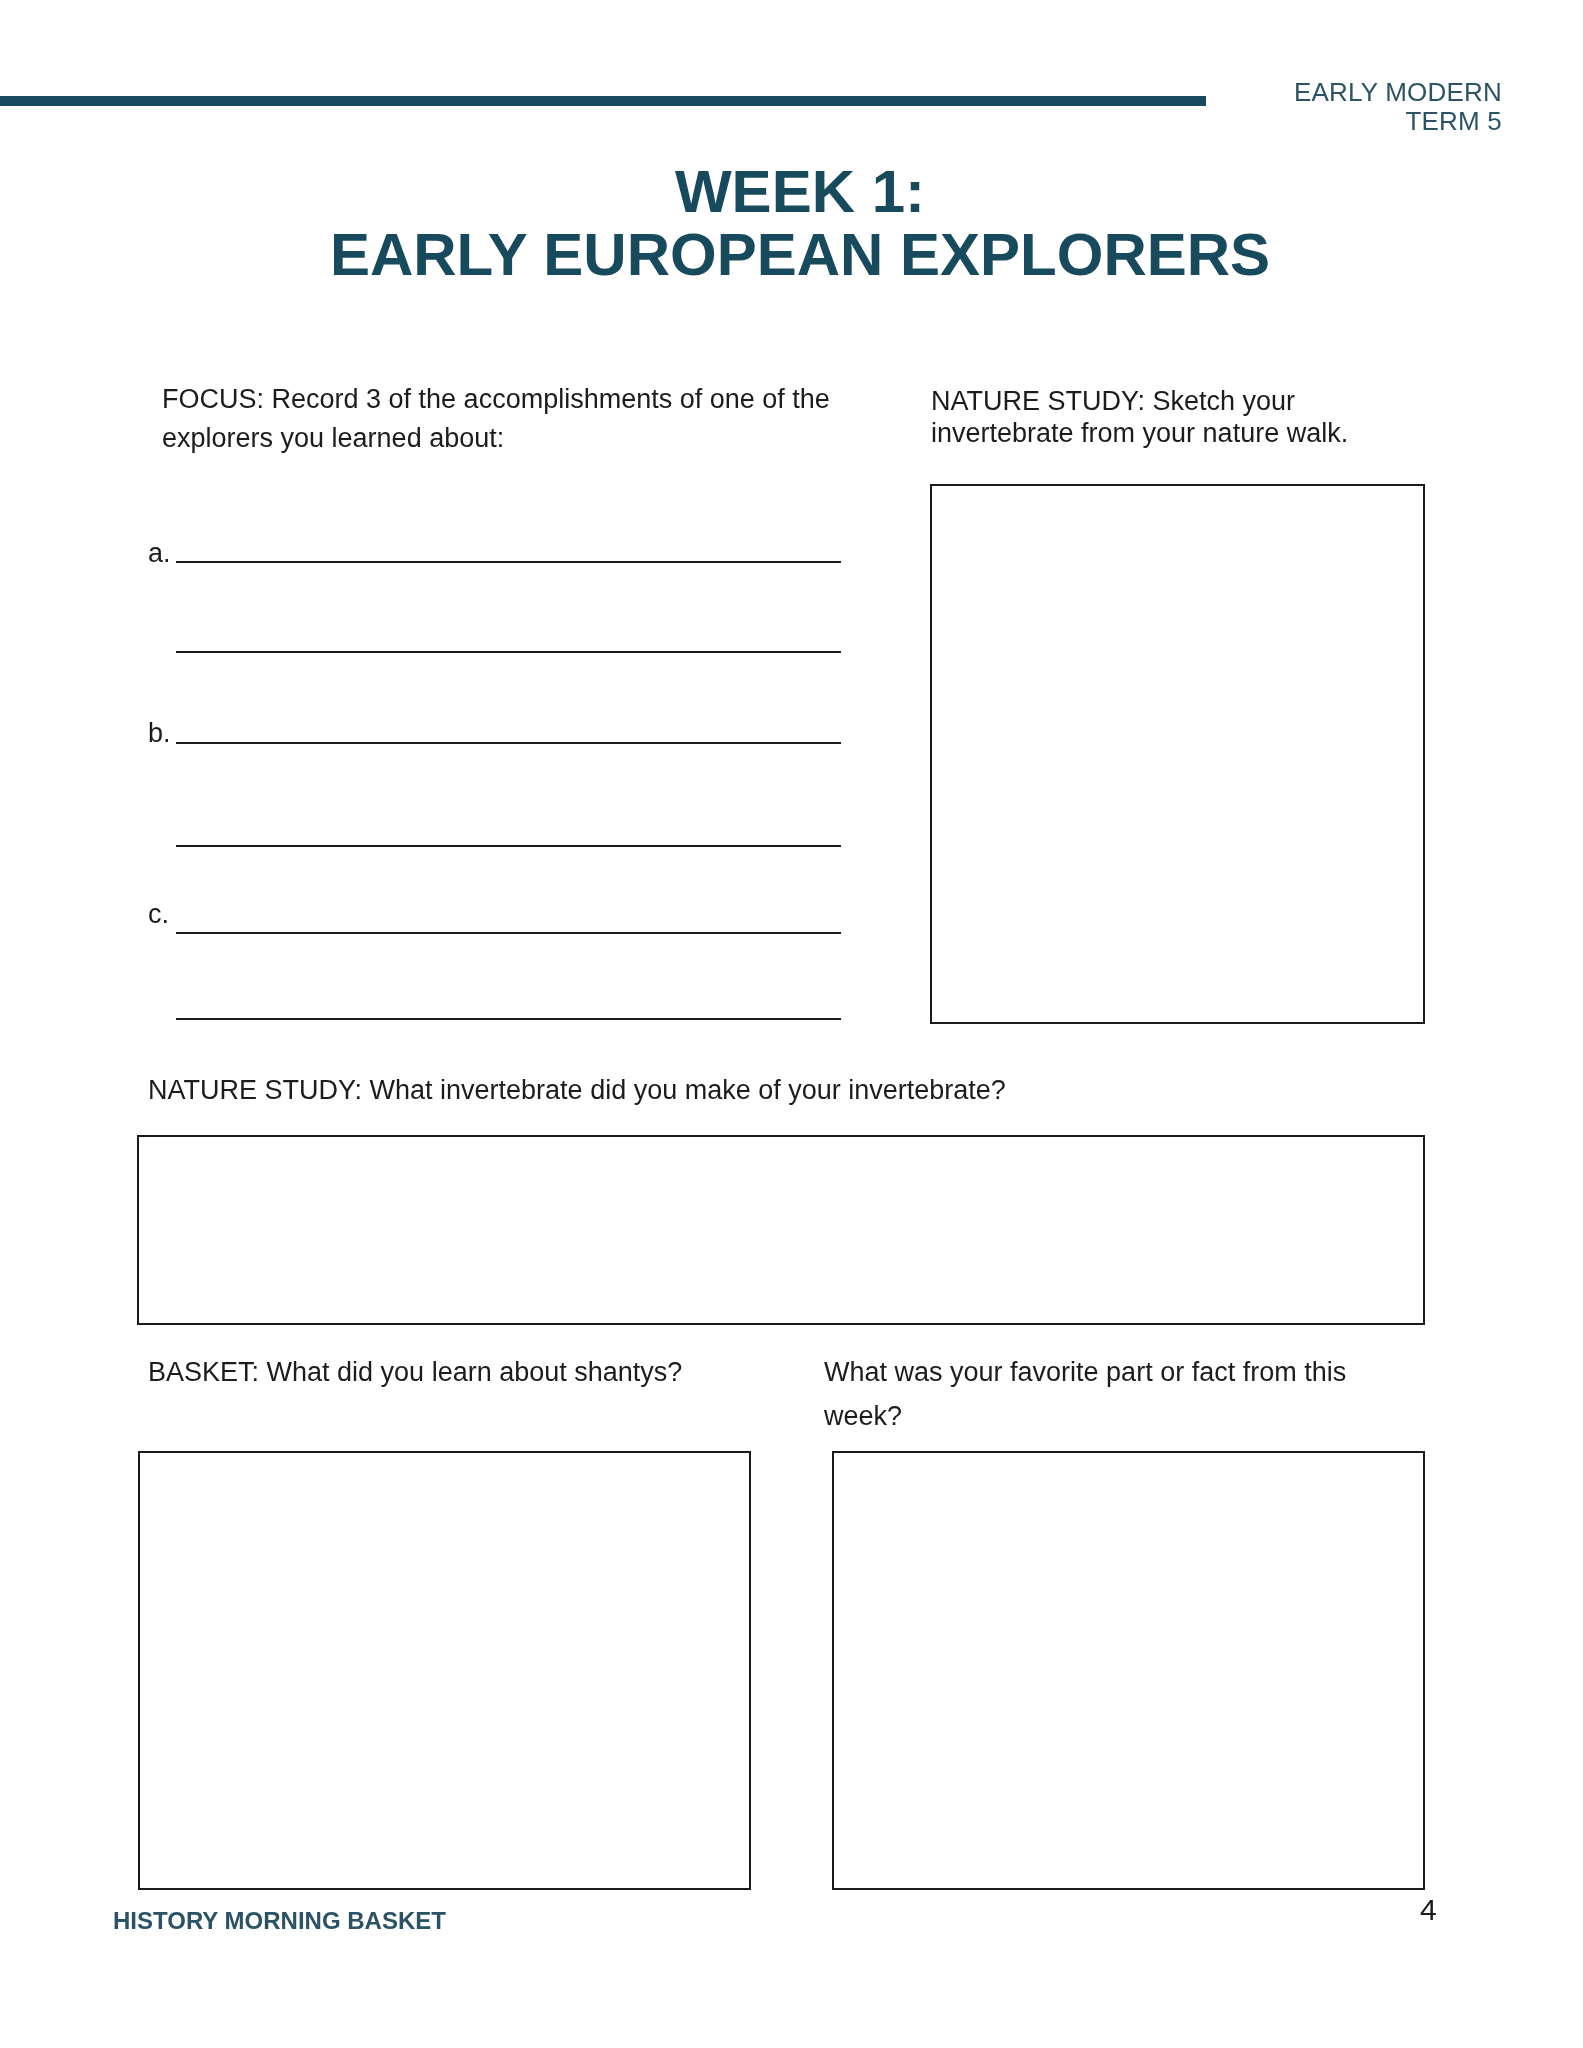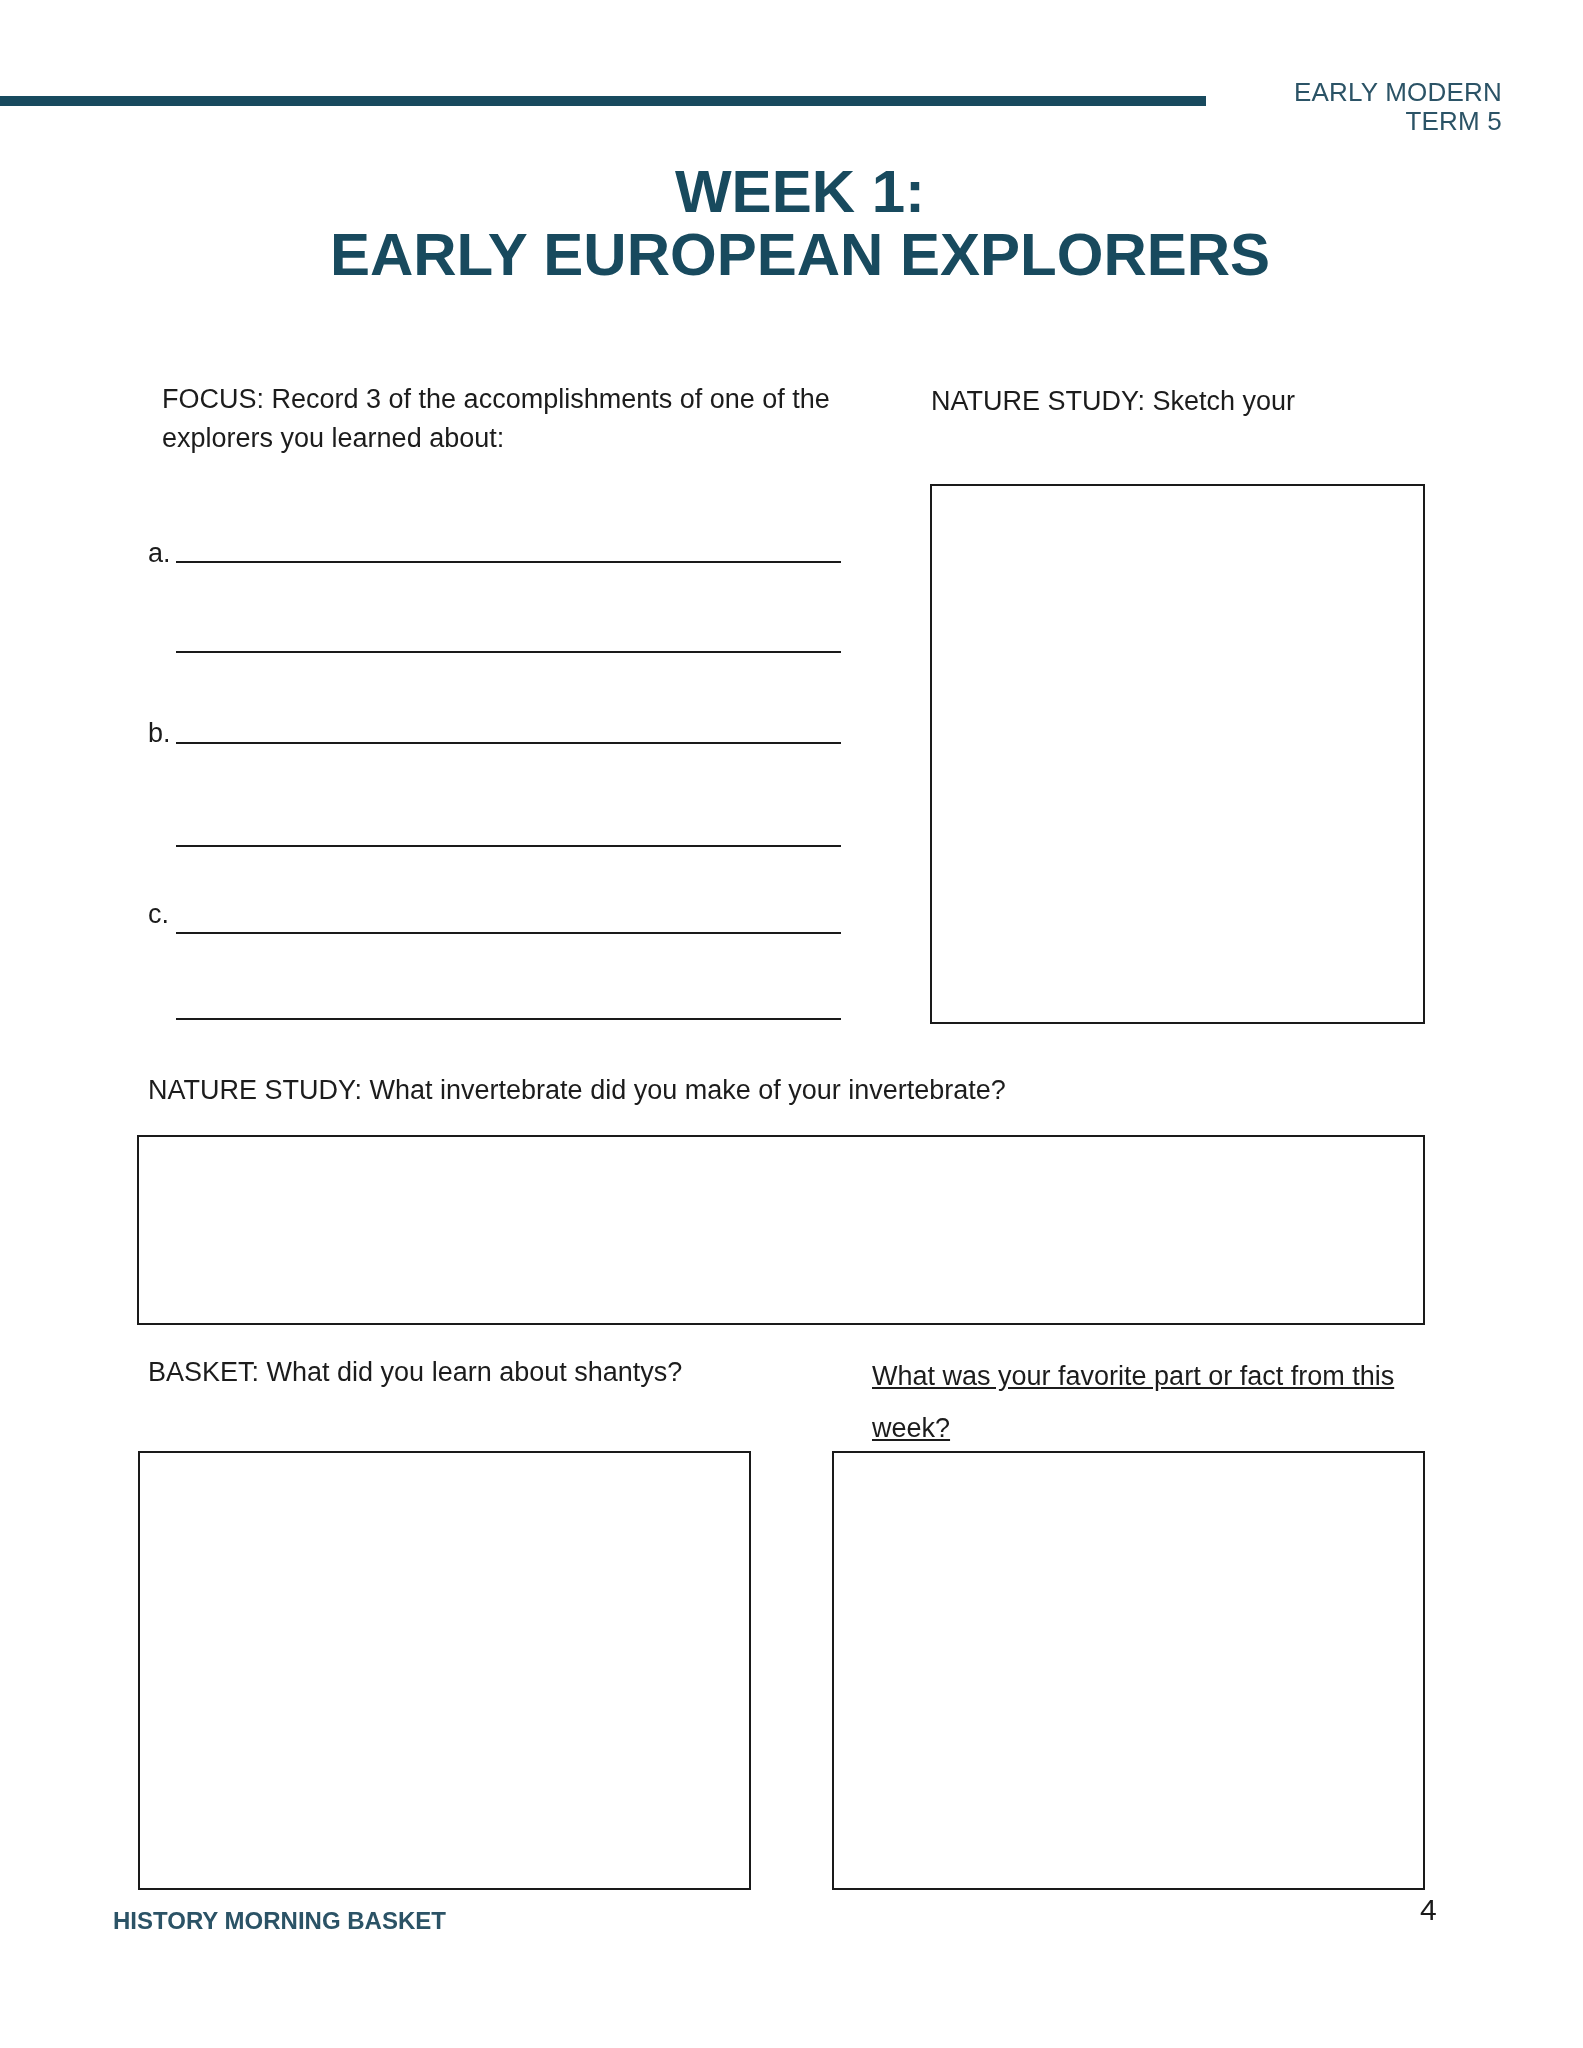--- a/index.html
+++ b/index.html
@@ -17,21 +17,21 @@
   }
   .title {
     left: 0; width: 1600px; top: 160px; text-align: center;
     font-weight: bold; font-size: 60px; line-height: 63px; color: #184a5e;
   }
   .prompt { font-size: 27px; line-height: 39px; color: #1c1c1c; }
   .focus { left: 162px; top: 380px; width: 700px; }
   .nature-sketch { left: 931px; top: 385px; width: 520px; line-height: 32px; }
   .nature-obs { left: 148px; top: 1071px; width: 1200px; }
   .music { left: 148px; top: 1353px; width: 620px; }
-  .favorite { left: 872px; top: 1350px; width: 600px; line-height: 52px; text-decoration: underline; }
+  .favorite { left: 824px; top: 1350px; width: 600px; line-height: 44px; }
   .box { border: 2.5px solid #1a1a1a; box-sizing: border-box; background: #fff; }
   .sketch-box { left: 930px; top: 484px; width: 495px; height: 540px; }
   .obs-box { left: 137px; top: 1135px; width: 1288px; height: 190px; }
   .music-box { left: 138px; top: 1451px; width: 613px; height: 439px; }
   .fav-box { left: 832px; top: 1451px; width: 593px; height: 439px; }
   .answer-line { left: 176px; width: 665px; height: 0; border-top: 2.5px solid #1a1a1a; }
   .item-label { left: 148px; font-size: 27px; line-height: 30px; color: #1c1c1c; }
   .footer-left {
     left: 113px; top: 1906px; font-size: 24px; line-height: 30px; color: #2b5366; font-weight: bold;
   }
@@ -61,20 +61,21 @@
 <span class="abs item-label" style="top:718px;">b.</span>
 <div class="abs answer-line" style="top:742px;"></div>
 <div class="abs answer-line" style="top:845px;"></div>
 
 <span class="abs item-label" style="top:899px;">c.</span>
 <div class="abs answer-line" style="top:932px;"></div>
 <div class="abs answer-line" style="top:1018px;"></div>
 
 <div class="abs prompt nature-sketch">
   <div>NATURE STUDY: Sketch your</div>
+  <div>invertebrate from your nature walk.</div>
 </div>
 <div class="abs box sketch-box"></div>
 
 <div class="abs prompt nature-obs">NATURE STUDY: What invertebrate did you make of your invertebrate?</div>
 <div class="abs box obs-box"></div>
 
 <div class="abs prompt music">BASKET: What did you learn about shantys?</div>
 <div class="abs prompt favorite">What was your favorite part or fact from this week?</div>
 
 <div class="abs box music-box"></div>

